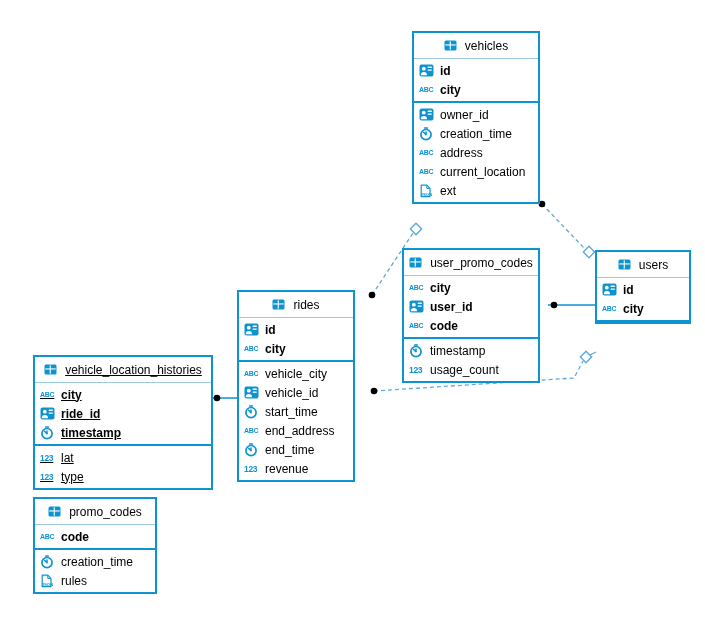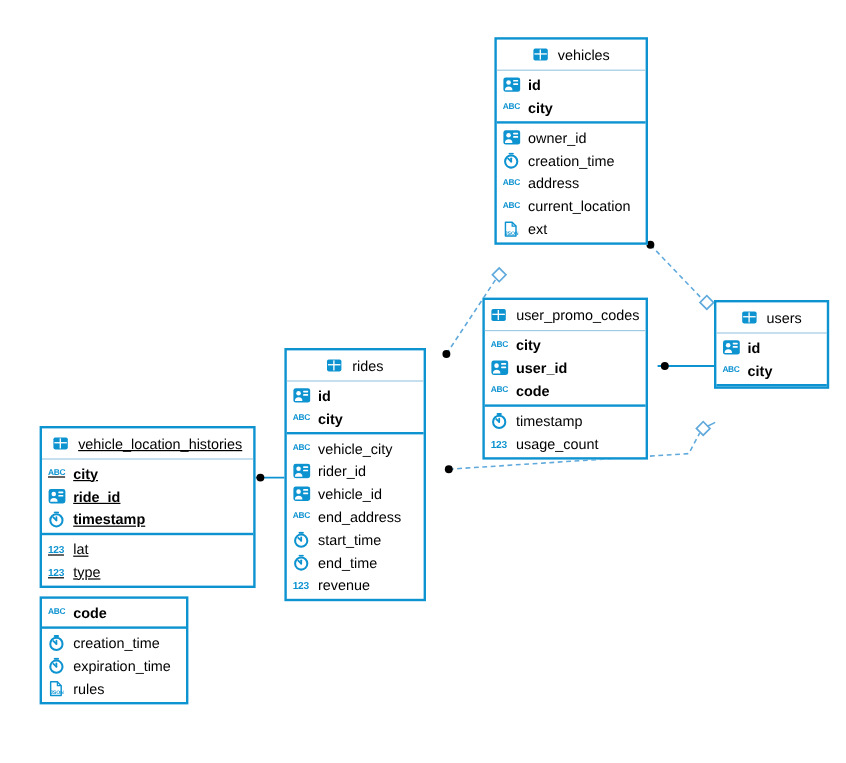--- a/index.html
+++ b/index.html
@@ -266,60 +266,48 @@
           <div class="row">
             <span class="icon">
               <svg width="15" height="13" viewBox="0 0 15 13">
                 <rect x="0.5" y="0.5" width="14" height="12" rx="2" fill="#0e93d1"></rect>
                 <circle cx="4.8" cy="4.7" r="1.9" fill="#fff"></circle>
                 <path d="M1.8,11.2 a3.1,3.1 0 0 1 6.2,0 z" fill="#fff"></path>
                 <rect x="8.6" y="2.6" width="4.2" height="1.4" fill="#fff" rx="0.5"></rect>
                 <rect x="8.6" y="5.4" width="4.2" height="1.4" fill="#fff" rx="0.5"></rect>
               </svg>
             </span>
-            <span>rider_id</span>
-          </div>
-          <div class="row">
-            <span class="icon">
-              <svg width="15" height="13" viewBox="0 0 15 13">
-                <rect x="0.5" y="0.5" width="14" height="12" rx="2" fill="#0e93d1"></rect>
-                <circle cx="4.8" cy="4.7" r="1.9" fill="#fff"></circle>
-                <path d="M1.8,11.2 a3.1,3.1 0 0 1 6.2,0 z" fill="#fff"></path>
-                <rect x="8.6" y="2.6" width="4.2" height="1.4" fill="#fff" rx="0.5"></rect>
-                <rect x="8.6" y="5.4" width="4.2" height="1.4" fill="#fff" rx="0.5"></rect>
-              </svg>
-            </span>
             <span>vehicle_id</span>
           </div>
           <div class="row">
             <span class="icon">
+              <svg width="14" height="14" viewBox="0 0 14 14">
+                <circle cx="7" cy="7.6" r="5.1" stroke="#0e93d1" stroke-width="1.7" fill="none"></circle>
+                <path d="M7,7.6 L4.5,5.2" stroke="#0e93d1" stroke-width="1.5" stroke-linecap="round"></path>
+                <path d="M7,7.6 L7,4.9" stroke="#0e93d1" stroke-width="1.5" stroke-linecap="round"></path>
+                <path d="M5.6,1 L8.4,1" stroke="#0e93d1" stroke-width="1.6" stroke-linecap="round"></path>
+              </svg>
+            </span>
+            <span>start_time</span>
+          </div>
+          <div class="row">
+            <span class="icon">
               <span class="abc">ABC</span>
             </span>
             <span>end_address</span>
           </div>
           <div class="row">
             <span class="icon">
               <svg width="14" height="14" viewBox="0 0 14 14">
                 <circle cx="7" cy="7.6" r="5.1" stroke="#0e93d1" stroke-width="1.7" fill="none"></circle>
                 <path d="M7,7.6 L4.5,5.2" stroke="#0e93d1" stroke-width="1.5" stroke-linecap="round"></path>
                 <path d="M7,7.6 L7,4.9" stroke="#0e93d1" stroke-width="1.5" stroke-linecap="round"></path>
                 <path d="M5.6,1 L8.4,1" stroke="#0e93d1" stroke-width="1.6" stroke-linecap="round"></path>
               </svg>
             </span>
-            <span>start_time</span>
-          </div>
-          <div class="row">
-            <span class="icon">
-              <svg width="14" height="14" viewBox="0 0 14 14">
-                <circle cx="7" cy="7.6" r="5.1" stroke="#0e93d1" stroke-width="1.7" fill="none"></circle>
-                <path d="M7,7.6 L4.5,5.2" stroke="#0e93d1" stroke-width="1.5" stroke-linecap="round"></path>
-                <path d="M7,7.6 L7,4.9" stroke="#0e93d1" stroke-width="1.5" stroke-linecap="round"></path>
-                <path d="M5.6,1 L8.4,1" stroke="#0e93d1" stroke-width="1.6" stroke-linecap="round"></path>
-              </svg>
-            </span>
             <span>end_time</span>
           </div>
           <div class="row">
             <span class="icon">
               <span class="n123">123</span>
             </span>
             <span>revenue</span>
           </div>
         </div>
       </div>
@@ -374,50 +362,49 @@
           </div>
           <div class="row">
             <span class="icon">
               <span class="n123">123</span>
             </span>
             <span>type</span>
           </div>
         </div>
       </div>
       <div class="tbl" style="left: 33px; top: 497px; min-width: 124px;">
+        <div class="thead">
+          <span class="icon">
+            <svg width="13" height="11" viewBox="0 0 13 11">
+              <rect x="0.5" y="0.5" width="12" height="10" rx="1.5" fill="#0e93d1"></rect>
+              <rect x="1.3" y="4.4" width="10.4" height="1.1" fill="#fff"></rect>
+              <rect x="5.7" y="1.3" width="1.1" height="8.4" fill="#fff"></rect>
+            </svg>
+          </span>
+          <span>promo_codes</span>
+        </div>
         <div class="sect pk">
           <div class="row">
             <span class="icon">
               <span class="abc">ABC</span>
             </span>
             <span>code</span>
           </div>
         </div>
         <div class="sect">
           <div class="row">
             <span class="icon">
               <svg width="14" height="14" viewBox="0 0 14 14">
                 <circle cx="7" cy="7.6" r="5.1" stroke="#0e93d1" stroke-width="1.7" fill="none"></circle>
                 <path d="M7,7.6 L4.5,5.2" stroke="#0e93d1" stroke-width="1.5" stroke-linecap="round"></path>
                 <path d="M7,7.6 L7,4.9" stroke="#0e93d1" stroke-width="1.5" stroke-linecap="round"></path>
                 <path d="M5.6,1 L8.4,1" stroke="#0e93d1" stroke-width="1.6" stroke-linecap="round"></path>
               </svg>
             </span>
             <span>creation_time</span>
-          </div>
-          <div class="row">
-            <span class="icon">
-              <svg width="14" height="14" viewBox="0 0 14 14">
-                <circle cx="7" cy="7.6" r="5.1" stroke="#0e93d1" stroke-width="1.7" fill="none"></circle>
-                <path d="M7,7.6 L4.5,5.2" stroke="#0e93d1" stroke-width="1.5" stroke-linecap="round"></path>
-                <path d="M7,7.6 L7,4.9" stroke="#0e93d1" stroke-width="1.5" stroke-linecap="round"></path>
-                <path d="M5.6,1 L8.4,1" stroke="#0e93d1" stroke-width="1.6" stroke-linecap="round"></path>
-              </svg>
-            </span>
-            <span>expiration_time</span>
           </div>
           <div class="row">
             <span class="icon">
               <svg width="13" height="14" viewBox="0 0 13 14">
                 <path d="M2.2,1.2 h5.6 l3.2,3.2 v8.2 h-8.8 z" fill="#fff" stroke="#0e93d1" stroke-width="1.2" stroke-linejoin="round"></path>
                 <path d="M7.8,1.2 v3.2 h3.2" fill="none" stroke="#0e93d1" stroke-width="1"></path>
                 <text x="1.6" y="11.6" font-size="4.3" font-weight="bold" fill="#0e93d1" font-family="Liberation Sans,sans-serif">JSON</text>
               </svg>
             </span>
             <span>rules</span>

